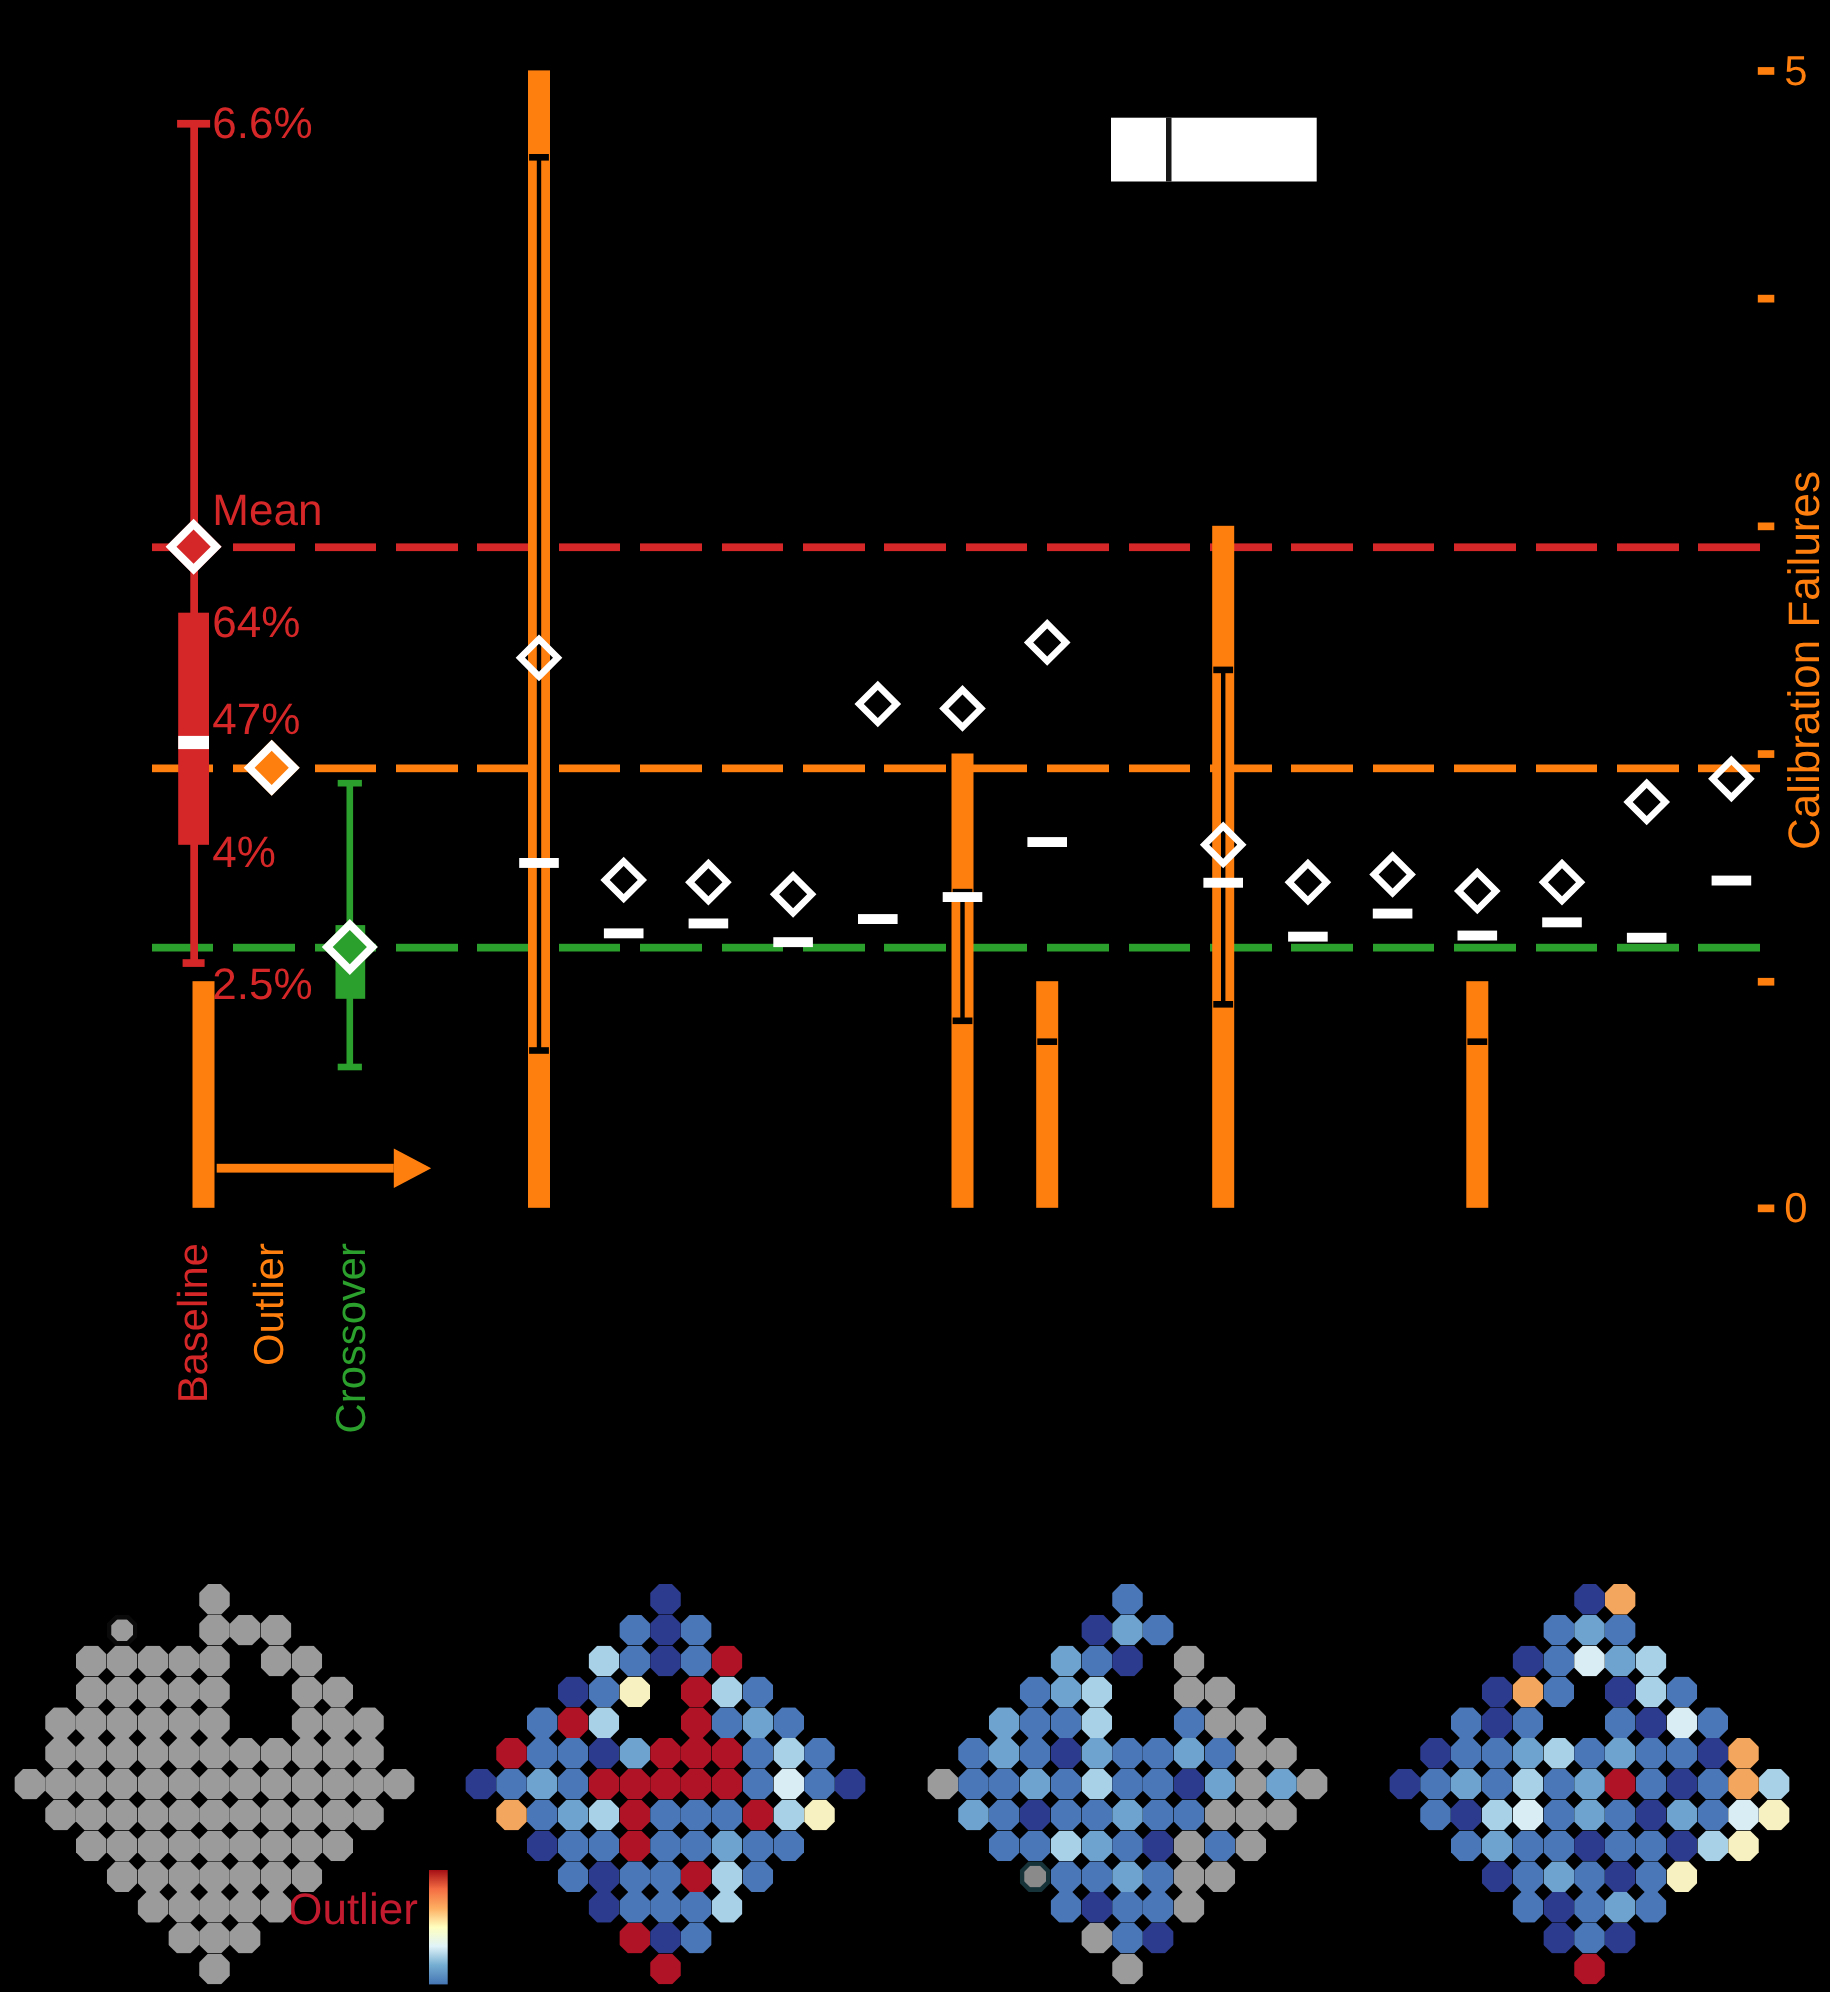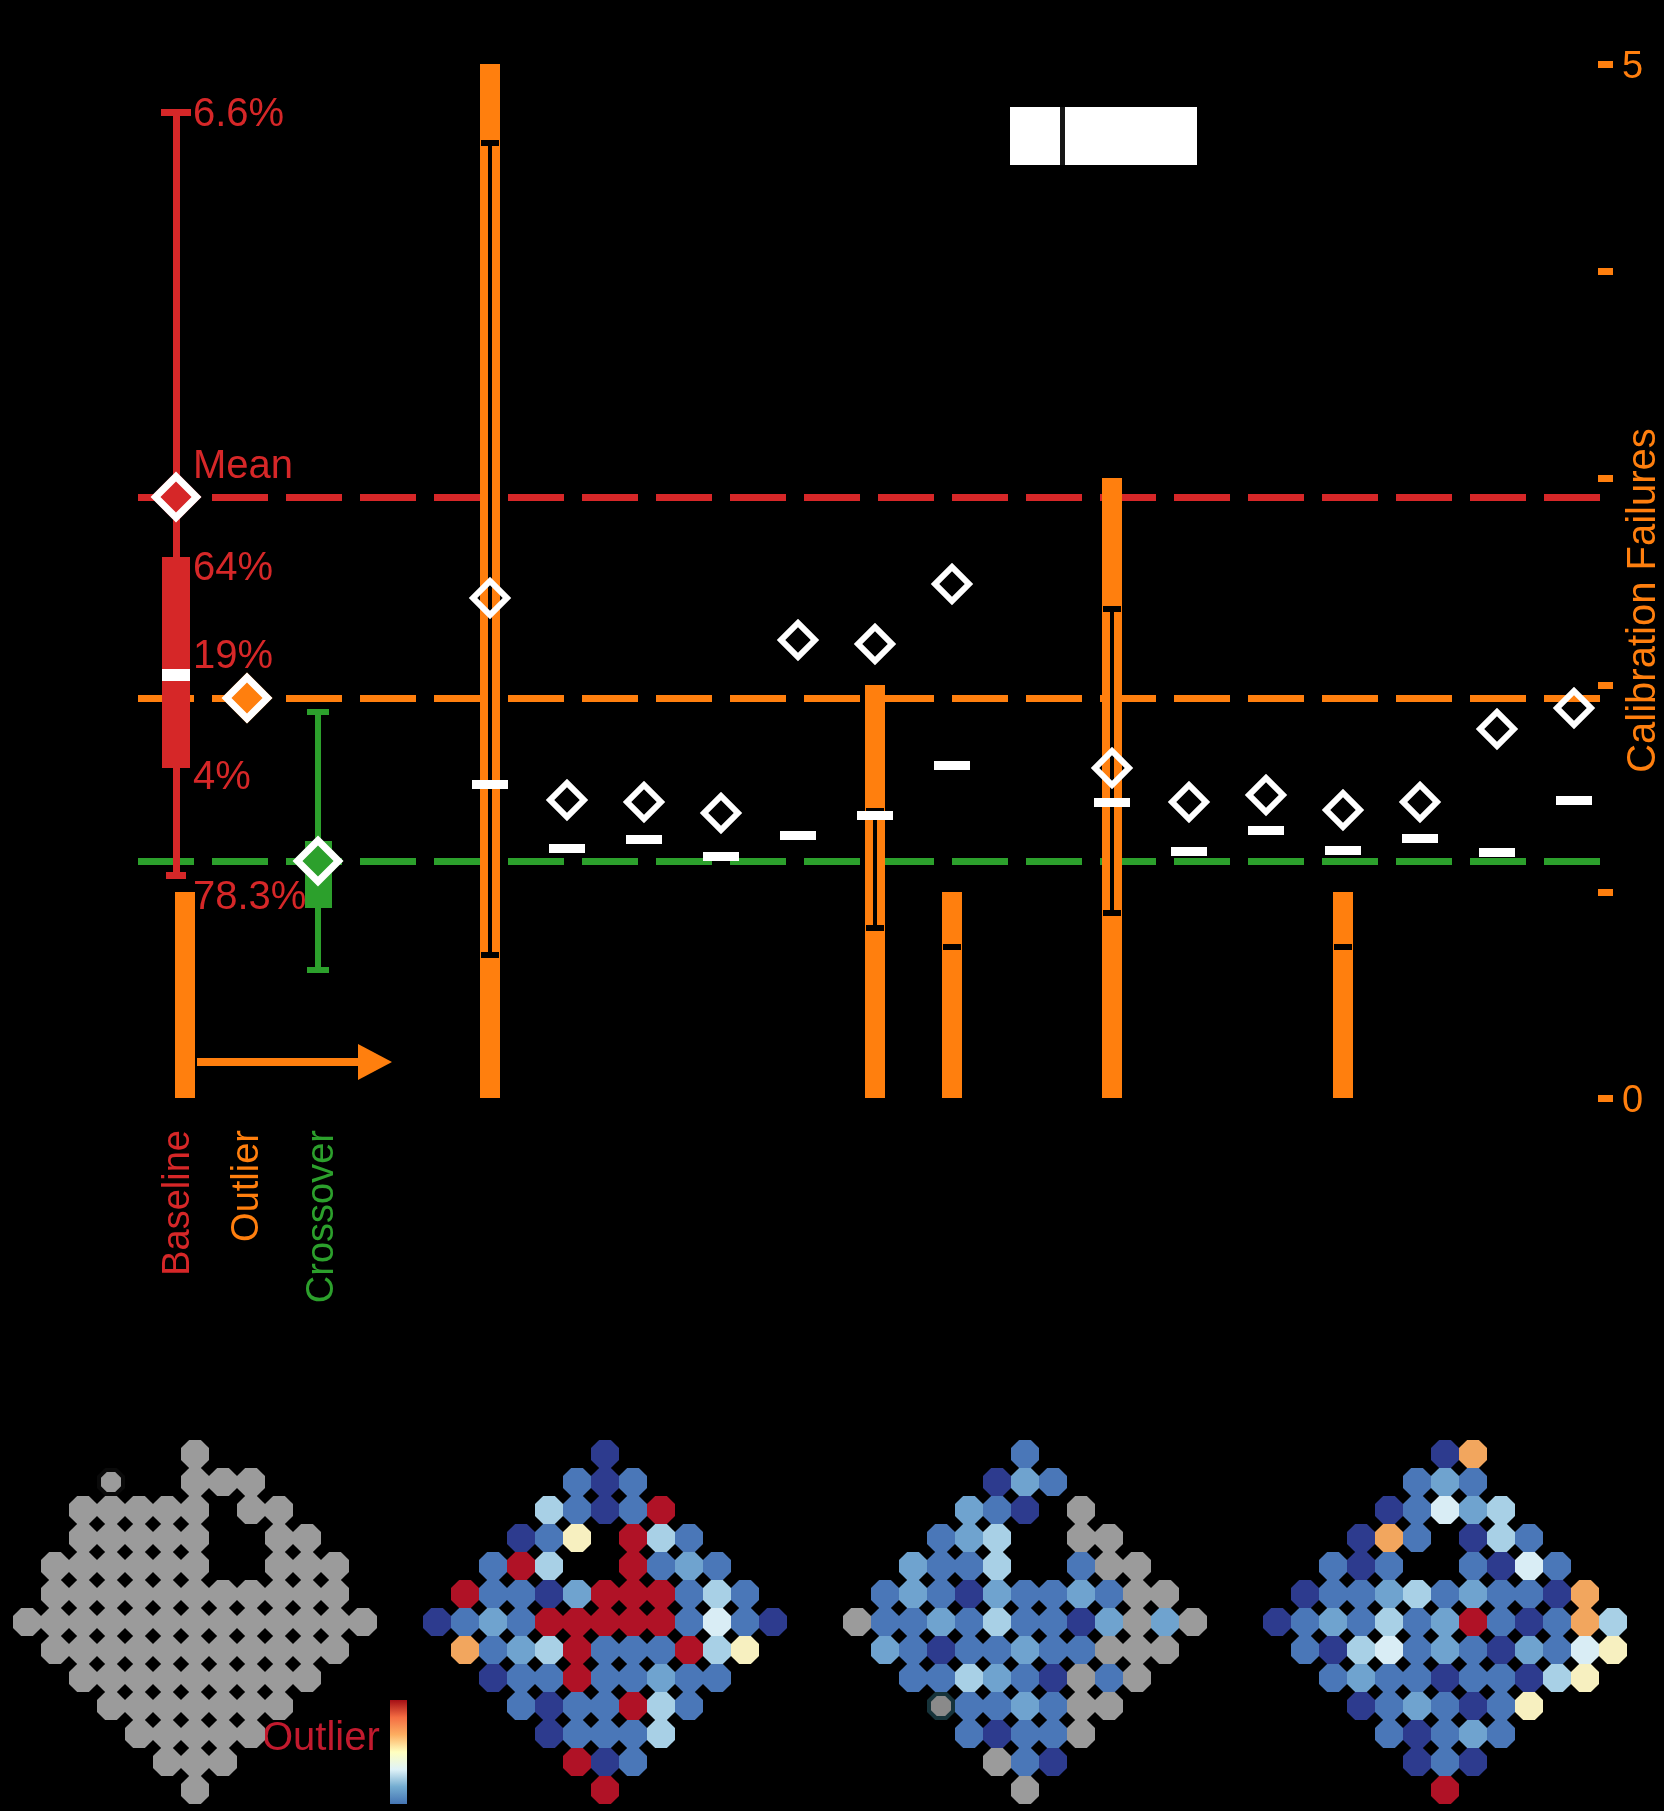--- a/index.html
+++ b/index.html
@@ -51,23 +51,23 @@
   <div class="vlabel" style="left:1391px;top:578px;width:500px;font-size:40px;color:#ff7f0e;">Calibration Failures</div>
 
   <div id="legendbox" style="left: 1010px; top: 107px; width: 187px; height: 58px; background: rgb(255, 255, 255);">
     <div class="divider" style="left: 50px;"></div>
   </div>
 
   <div id="illustration">
     <div class="pctlabel" style="left:193px;top:92px;">6.6%</div>
     <div class="pctlabel" style="left:193px;top:444px;">Mean</div>
     <div class="pctlabel" style="left:193px;top:546px;">64%</div>
-    <div class="pctlabel" style="left:193px;top:634px;">19%</div>
+    <div class="pctlabel" style="left:193px;top:634px;">47%</div>
     <div class="pctlabel" style="left:193px;top:755px;">4%</div>
-    <div class="pctlabel" style="left:193px;top:875px;">78.3%</div>
+    <div class="pctlabel" style="left:193px;top:875px;">2.5%</div>
   <div class="abs" style="left: 173px; top: 112px; width: 7px; height: 763px; background: rgb(214, 39, 40);"></div>
       <div class="abs" style="left: 161px; top: 109px; width: 30px; height: 7px; background: rgb(214, 39, 40);"></div>
       <div class="abs" style="left: 166px; top: 872px; width: 20px; height: 7px; background: rgb(214, 39, 40);"></div>
       <div class="abs" style="left: 162px; top: 557px; width: 28px; height: 211px; background: rgb(214, 39, 40);"></div>
       <div class="abs" style="left: 162px; top: 669px; width: 28px; height: 12px; background: rgb(255, 255, 255);"></div>
       <div class="dmd-fill" style="left: 158px; top: 479px; background: rgb(214, 39, 40); transform: rotate(45deg);"></div>
       <div class="dmd-fill" style="left: 229px; top: 680px; background: rgb(255, 127, 14); transform: rotate(45deg);"></div>
       <div class="abs" style="left: 315px; top: 712px; width: 6px; height: 258px; background: rgb(44, 160, 44);"></div>
       <div class="abs" style="left: 307px; top: 709px; width: 22px; height: 6px; background: rgb(44, 160, 44);"></div>
       <div class="abs" style="left: 307px; top: 967px; width: 22px; height: 6px; background: rgb(44, 160, 44);"></div>

